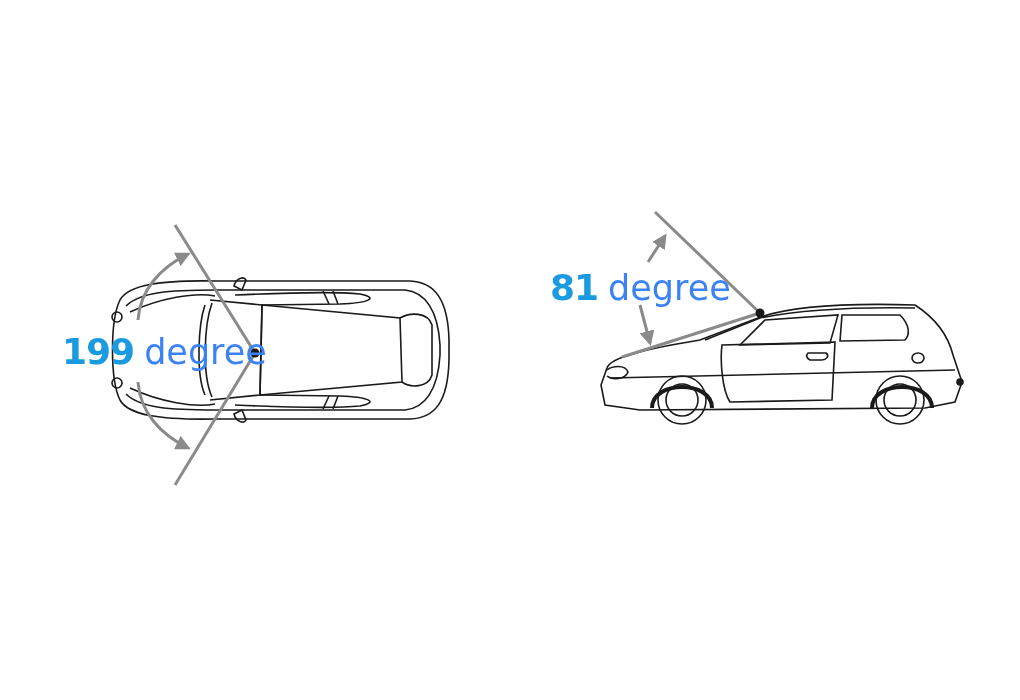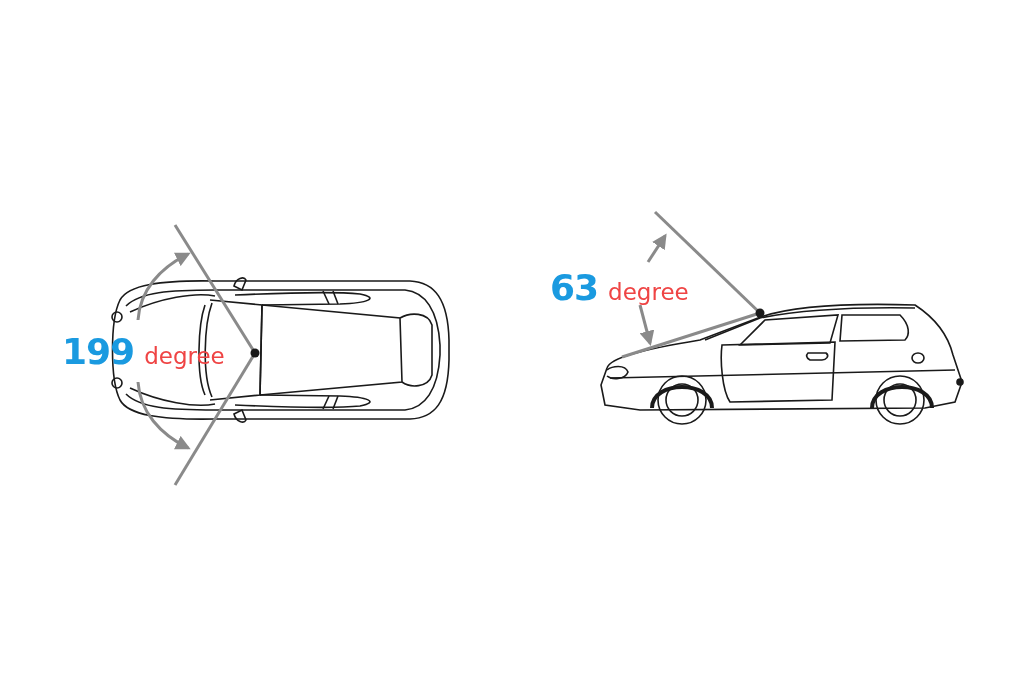--- a/index.html
+++ b/index.html
@@ -1,21 +1,21 @@
 <!DOCTYPE html>
 <html><head>
 <meta charset="utf-8">
 <style>
   html, body { margin:0; padding:0; background:#ffffff; }
   body { width:1020px; height:700px; position:relative; overflow:hidden;
          font-family:"DejaVu Sans", "Liberation Sans", sans-serif; }
   .canvas { position:absolute; left:0; top:0; width:1020px; height:700px; }
   .label { position:absolute; white-space:nowrap; line-height:1; }
   .num { color:#1a9ae0; font-weight:bold; font-size:36px; letter-spacing:-1px; }
-  .word { color:#ef4444; font-size:23px; margin-left:10px; }
+  .word { color:#3b82f6; font-size:35px; margin-left:10px; }
   #lbl-top { left:62px; top:334px; }
   #lbl-side { left:550px; top:270px; }
 </style>
 </head>
 <body>
 
 <div class="canvas">
 <svg width="1020" height="700" viewBox="0 0 1020 700">
   <defs>
     <marker id="ah" viewBox="0 0 10 10" refX="8" refY="5" markerWidth="5" markerHeight="5" orient="auto">
@@ -98,14 +98,14 @@
   </g>
   <circle cx="760" cy="313" r="4.5" fill="#1a1a1a"></circle>
 </svg>
 </div>
 
 <div class="label" id="lbl-top">
   <span class="num">199</span><span class="word">degree</span>
 </div>
 
 <div class="label" id="lbl-side">
-  <span class="num">63</span><span class="word">degree</span>
+  <span class="num">81</span><span class="word">degree</span>
 </div>
 
 </body></html>

